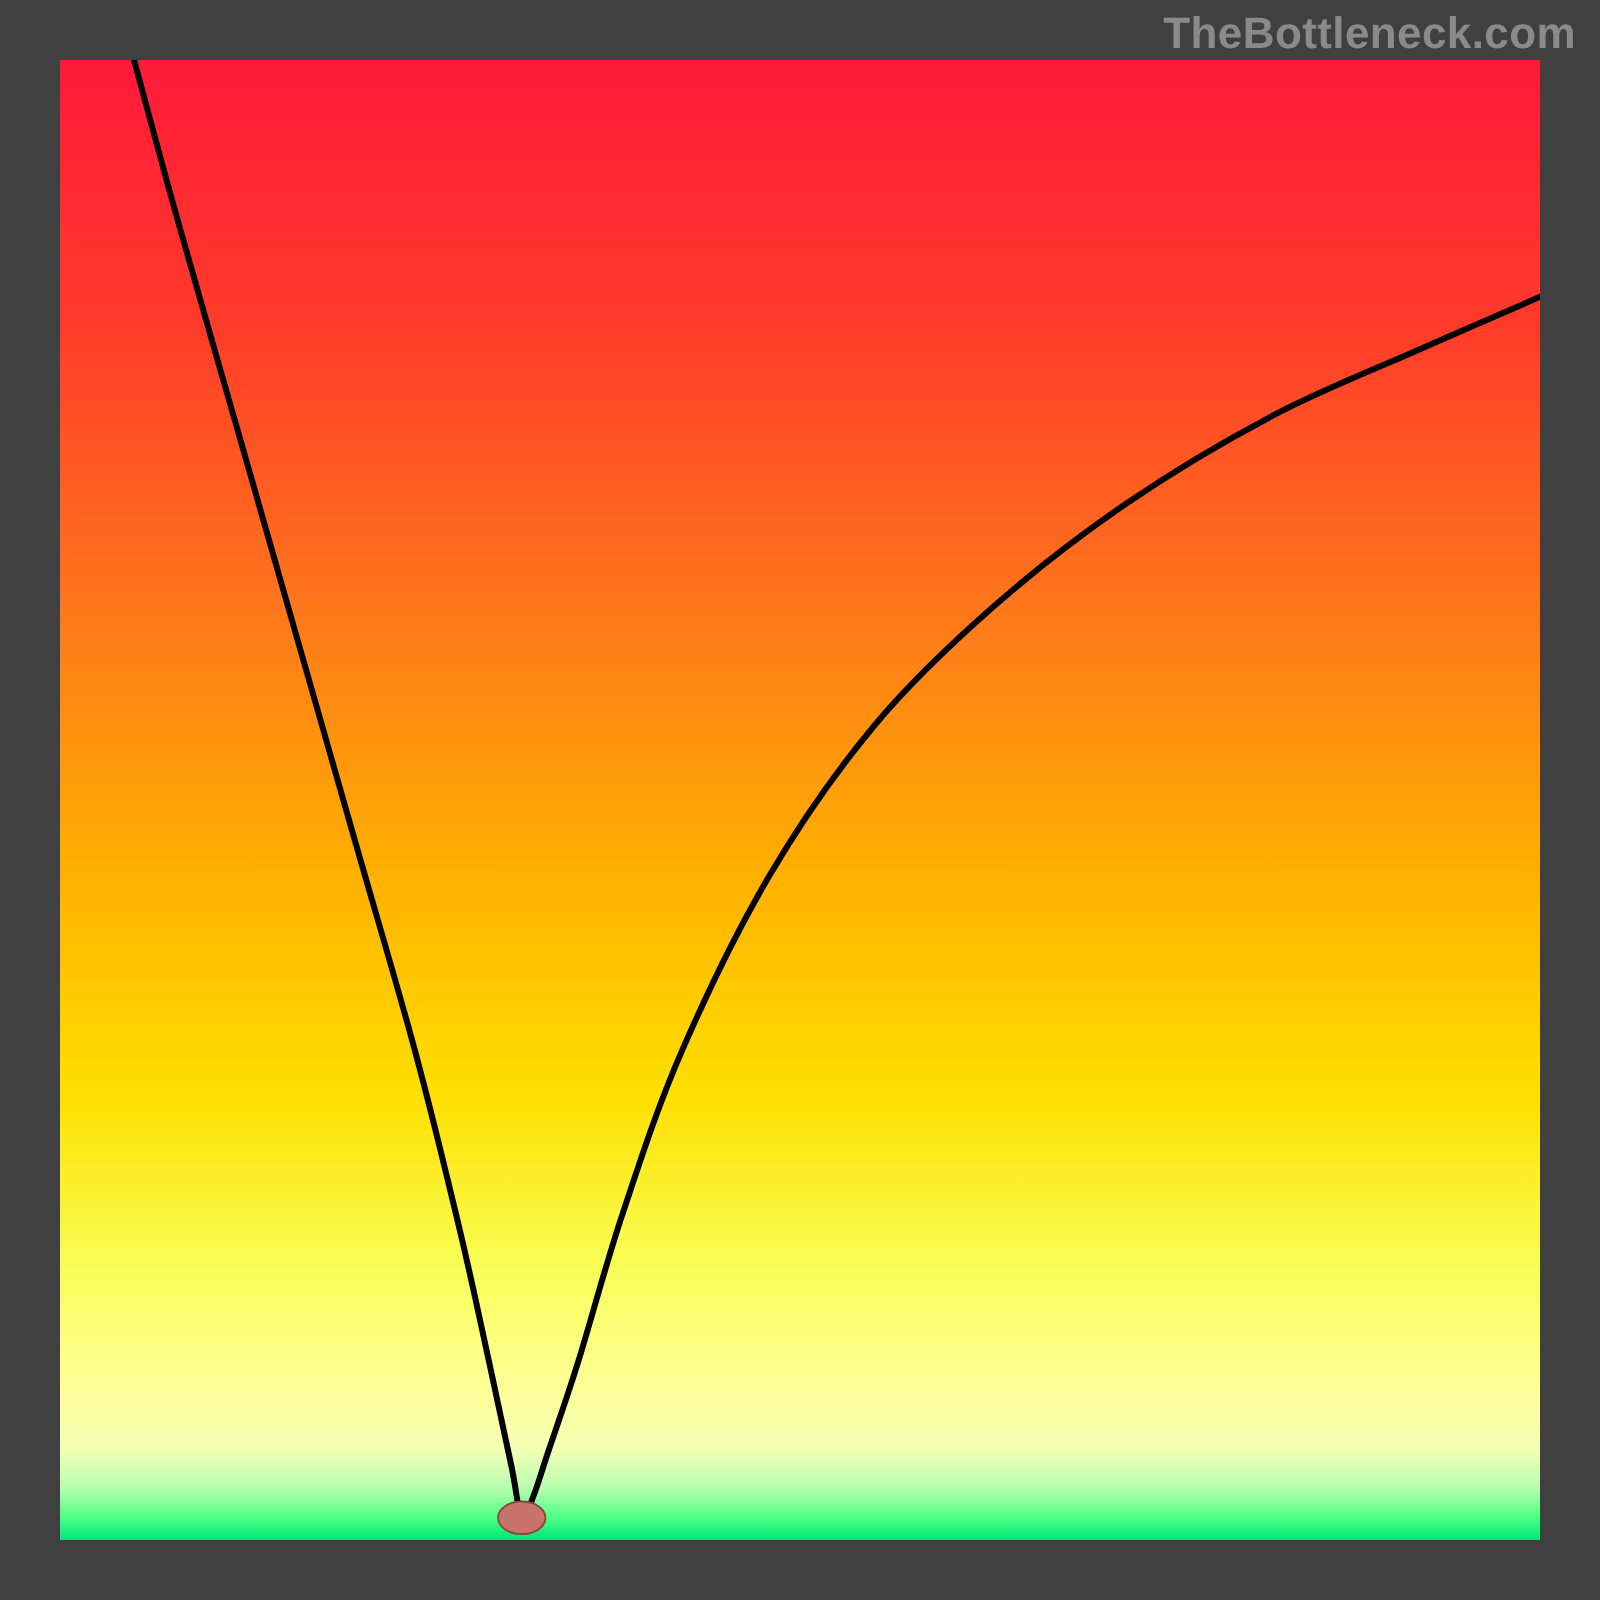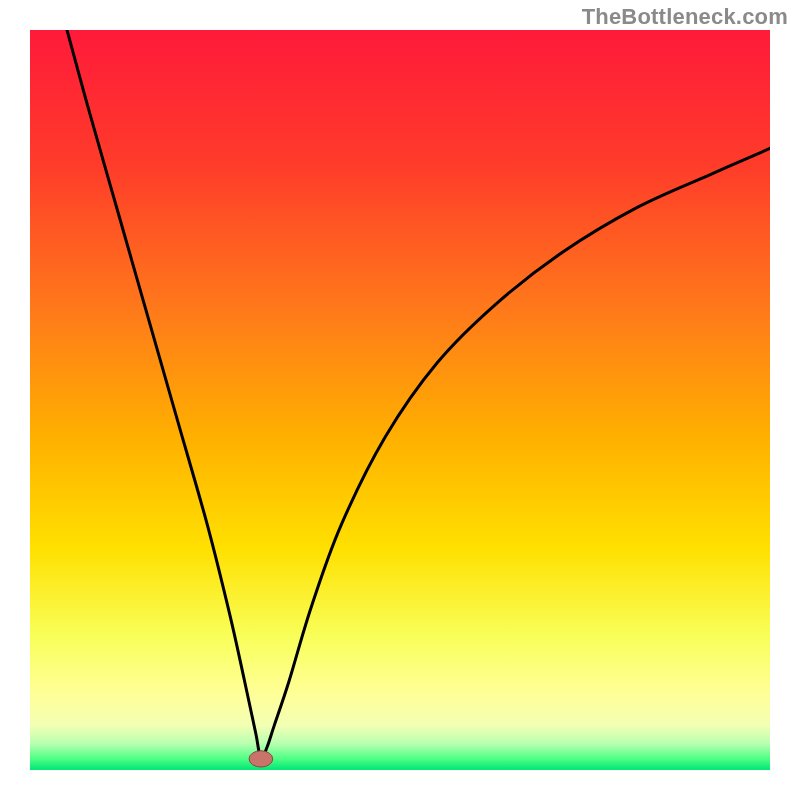--- a/index.html
+++ b/index.html
@@ -7,21 +7,21 @@
     padding: 0;
     width: 800px;
     height: 800px;
     background: #000;
     overflow: hidden;
   }
   .frame {
     position: relative;
     width: 800px;
     height: 800px;
-    background: #ffffff;
+    background: #404040;
   }
   .plot-area {
     position: absolute;
     left: 30px;
     top: 30px;
     width: 740px;
     height: 740px;
   }
   .watermark {
     position: absolute;

